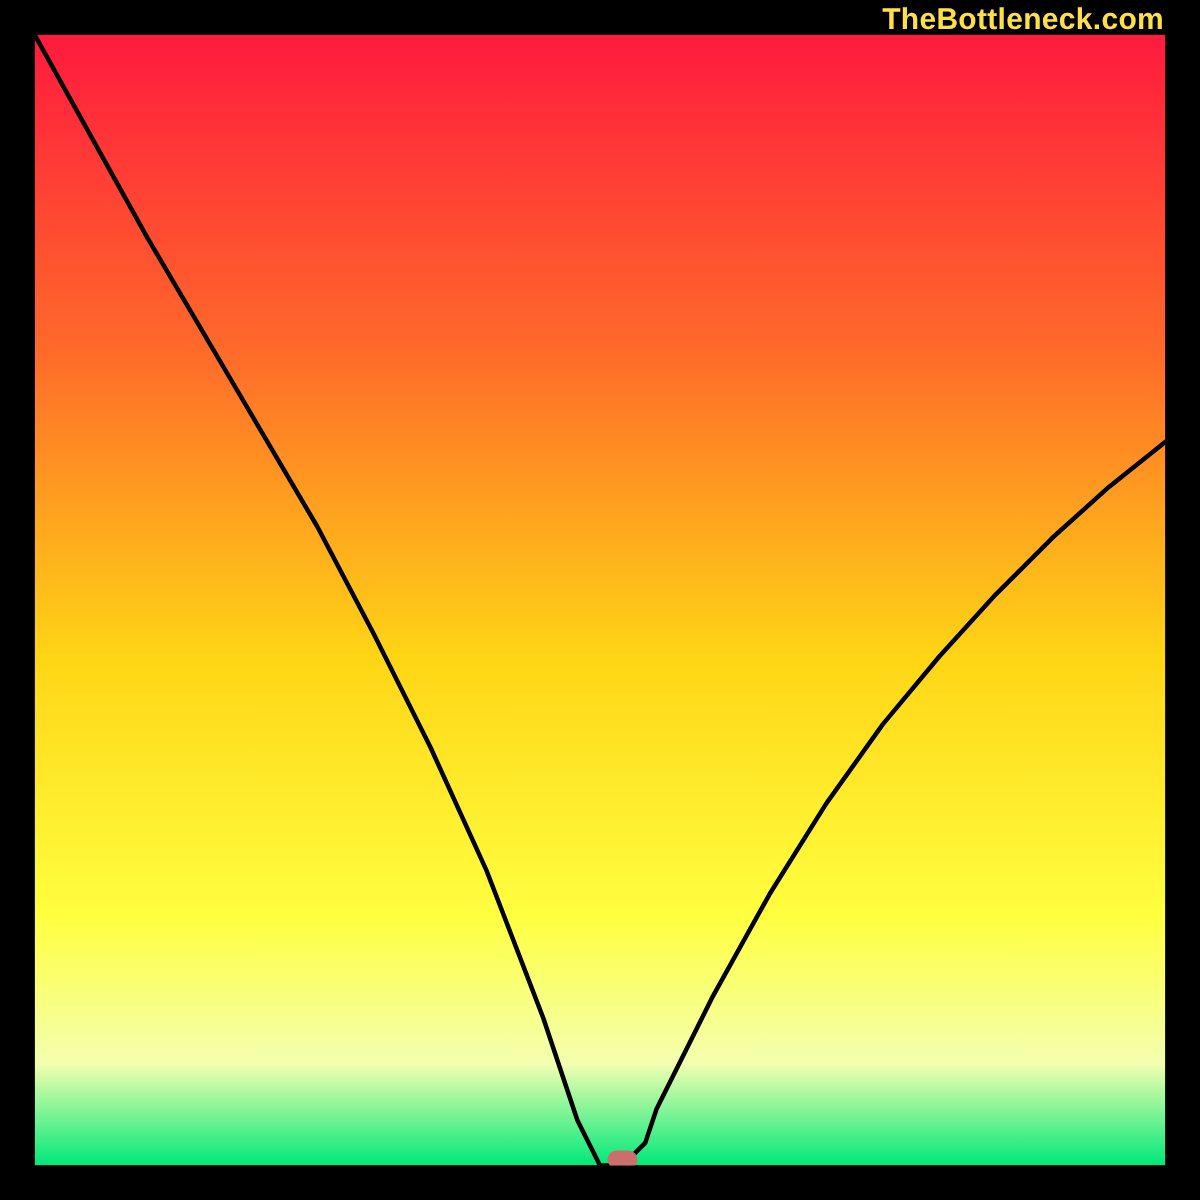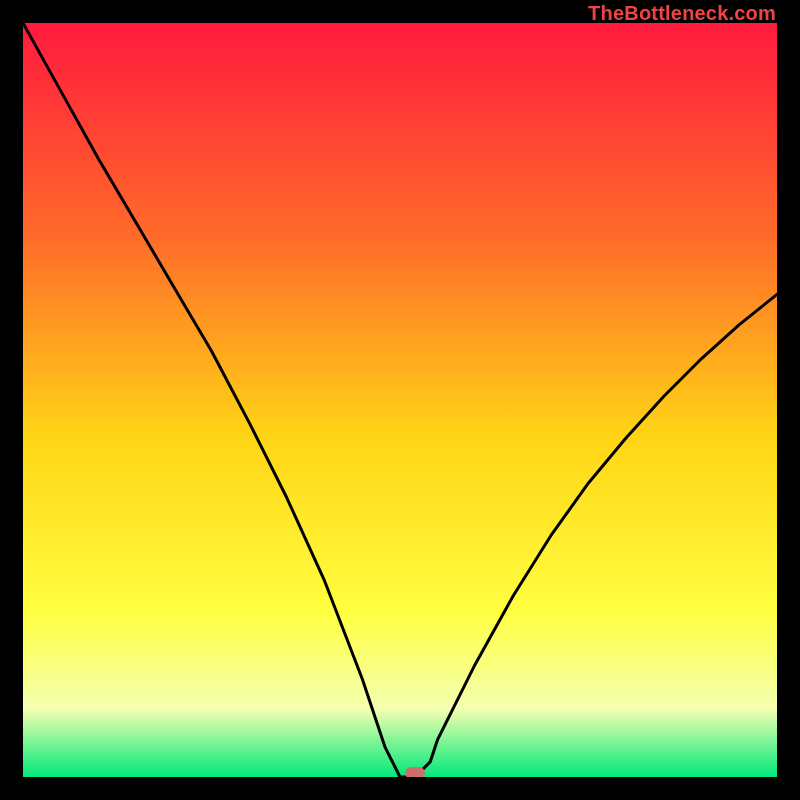--- a/index.html
+++ b/index.html
@@ -22,21 +22,21 @@
     position: absolute;
     inset: 0;
   }
   .watermark {
     position: absolute;
     top: 2px;
     right: 24px;
     font-family: Arial, Helvetica, sans-serif;
     font-size: 20px;
     font-weight: bold;
-    color: #ef4444;
+    color: #fde047;
     letter-spacing: 0.2px;
   }
   svg.curve {
     position: absolute;
     inset: 0;
     width: 100%;
     height: 100%;
   }
   .marker {
     position: absolute;

